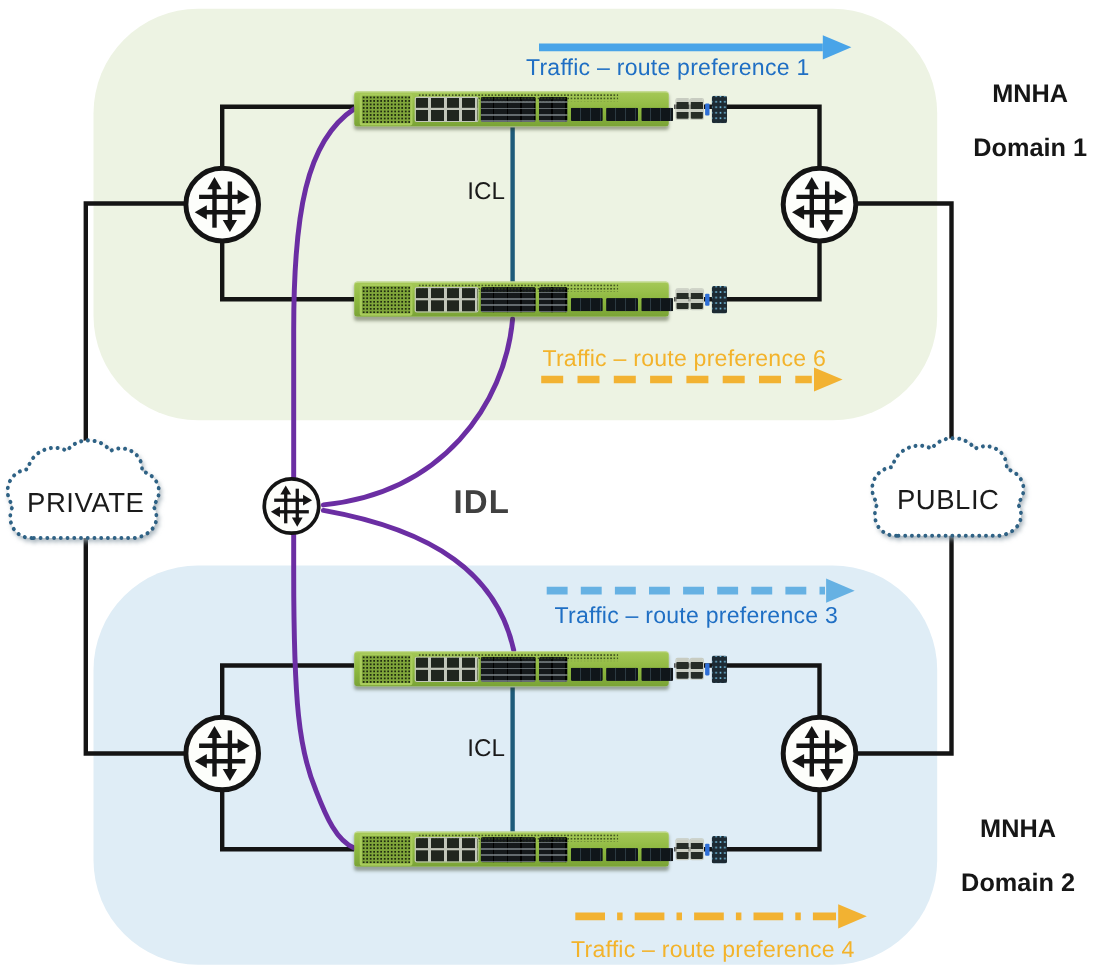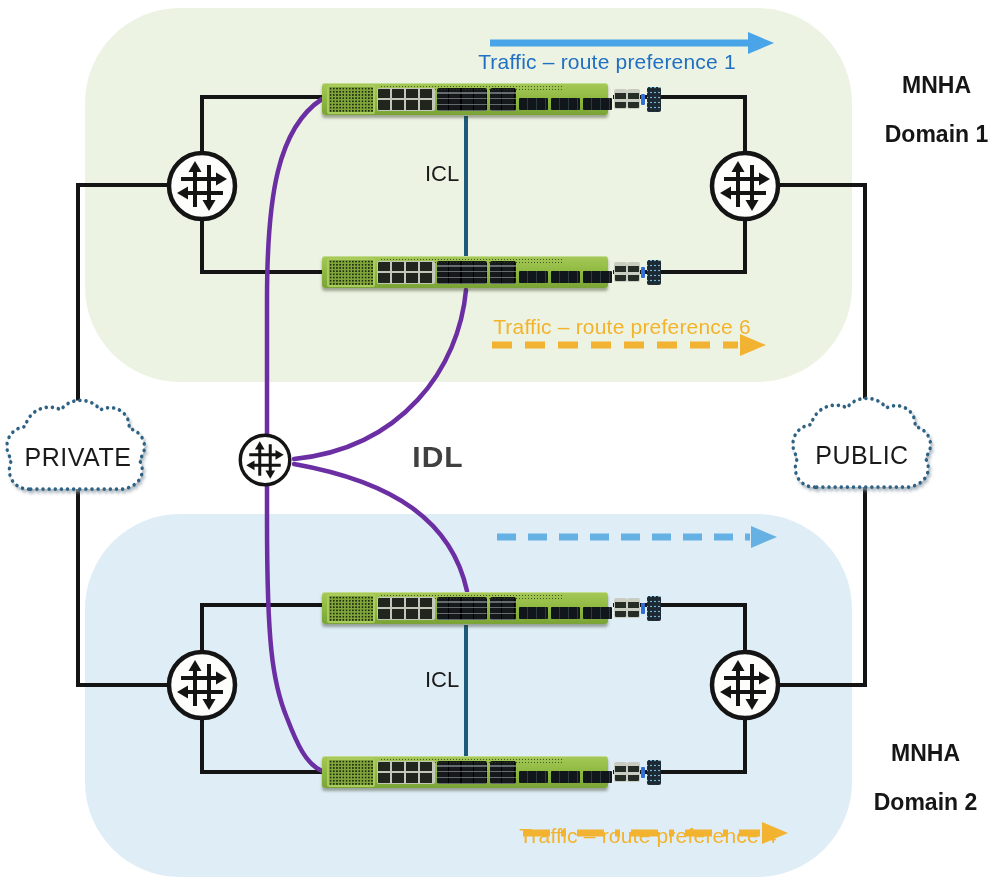--- a/index.html
+++ b/index.html
@@ -11,21 +11,21 @@
   svg.overlay{position:absolute;left:0;top:0;z-index:2;}
 
   
   .lbl{position:absolute;z-index:4;white-space:nowrap;}
   .traffic-lbl{font-size:21px;letter-spacing:.2px;text-align:center;width:336px;}
   .t-blue{color:#1f6fc4;}
   .t-yellow{color:#f3b32b;}
   #traffic1{left:439px;top:50px;}
   #traffic2{left:454px;top:315px;}
   #traffic3{left:465px;top:548px;}
-  #traffic4{left:480px;top:824px;}
+  #traffic4{left:480px;top:852px;}
   .icl-lbl{font-size:22px;color:#1a1a1a;width:60px;text-align:center;}
   #icl1{left:412px;top:161px;}
   #icl2{left:412px;top:667px;}
   #idl{left:398px;top:440px;width:80px;text-align:center;font-size:30px;font-weight:bold;color:#404040;letter-spacing:1px;}
   .mnha{width:165px;text-align:center;color:#161616;font-size:23px;font-weight:bold;}
   .mnha .l2{margin-top:22px;}
   #mnha1{left:854px;top:72px;}
   #mnha2{left:843px;top:740px;}
   .cloud-lbl{font-size:25px;color:#1a1a1a;letter-spacing:.5px;width:140px;text-align:center;}
   #cloud-lbl-private{left:8px;top:443px;}
@@ -206,20 +206,21 @@
     <div class="dv-mgmt">
         <b class="p"></b>
         <b class="p"></b>
         <u class="usb"></u>
         <b class="led"></b>
       </div>
   </div>
 
   <div class="lbl traffic-lbl t-blue" id="traffic1">Traffic – route preference 1</div>
   <div class="lbl traffic-lbl t-yellow" id="traffic2">Traffic – route preference 6</div>
+  <div class="lbl traffic-lbl t-blue" id="traffic3">Traffic – route preference 3</div>
   <div class="lbl traffic-lbl t-yellow" id="traffic4">Traffic – route preference 4</div>
 
   <div class="lbl icl-lbl" id="icl1">ICL</div>
   <div class="lbl icl-lbl" id="icl2">ICL</div>
   <div class="lbl" id="idl">IDL</div>
 
   <div class="lbl mnha" id="mnha1">
     <div class="l1">MNHA</div>
     <div class="l2">Domain 1</div>
   </div>

